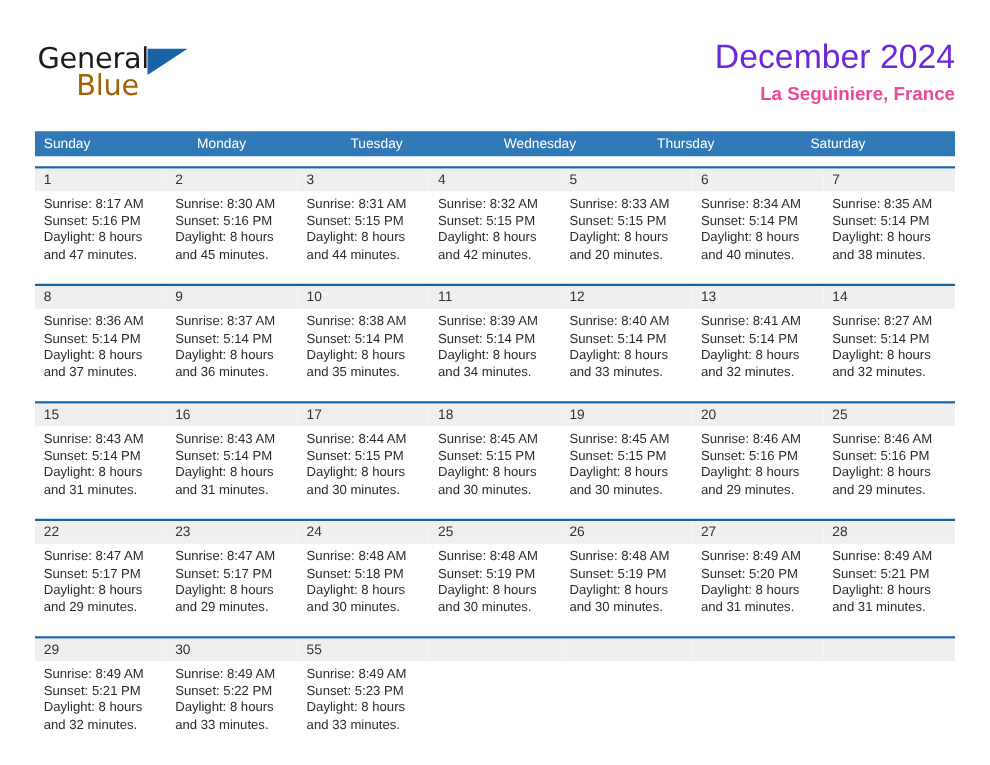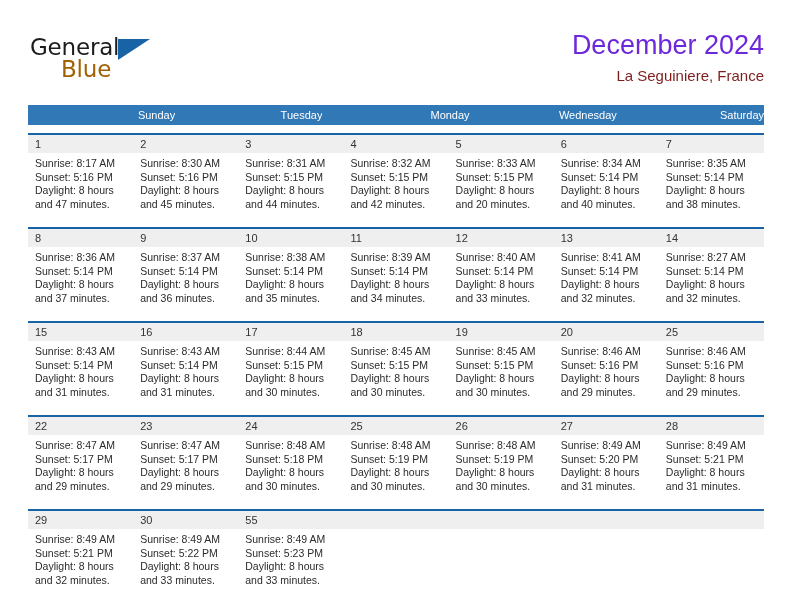--- a/index.html
+++ b/index.html
@@ -79,40 +79,39 @@
   .cal-title {
     font-size: 27px;
     color: #6d28d9;
     font-weight: 400;
     line-height: 34px;
     white-space: nowrap;
   }
   .cal-subtitle {
     margin-top: 4px;
     font-size: 15px;
-    color: #7f1d1d;
-    font-weight: 400;
+    color: #ec4899;
+    font-weight: 700;
     line-height: 20px;
     white-space: nowrap;
   }
 
   
   .calendar {
     position: absolute;
     left: 28px;
     top: 105px;
     width: 736px;
   }
 
   .dow-row {
     display: flex;
     width: 100%;
     background: #3178b6;
     height: 20px;
-    text-align: right;
   }
   .dow-cell {
     flex: 1 1 0;
     color: #ffffff;
     font-size: 11px;
     line-height: 20px;
     padding-left: 7px;
     box-sizing: border-box;
     white-space: nowrap;
     overflow: hidden;
@@ -183,23 +182,24 @@
       <div class="cal-title">December 2024</div>
       <div class="cal-subtitle">La Seguiniere, France</div>
     </div>
 
   </div>
 
   <div class="calendar">
 
     <div class="dow-row">
       <div class="dow-cell">Sunday</div>
+      <div class="dow-cell">Monday</div>
       <div class="dow-cell">Tuesday</div>
-      <div class="dow-cell">Monday</div>
       <div class="dow-cell">Wednesday</div>
+      <div class="dow-cell">Thursday</div>
       <div class="dow-cell">Saturday</div>
     </div>
 
     <div class="week">
       <div class="week-inner">
         <div class="day-cell">
           <div class="daynum-band">1</div>
           <div class="day-body">
             <div class="day-line">Sunrise: 8:17 AM</div>
             <div class="day-line">Sunset: 5:16 PM</div>

